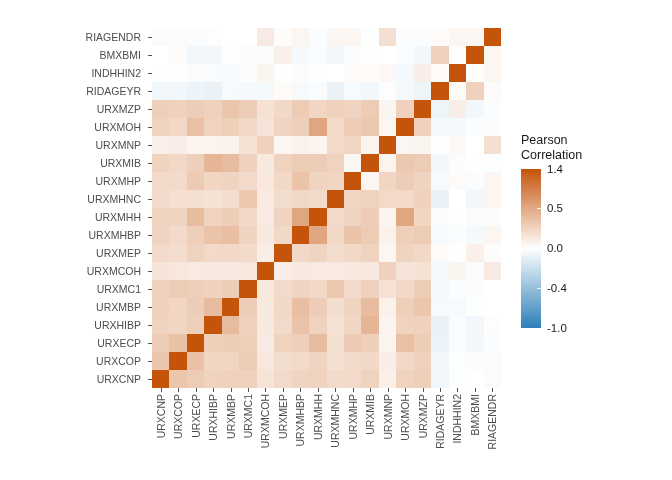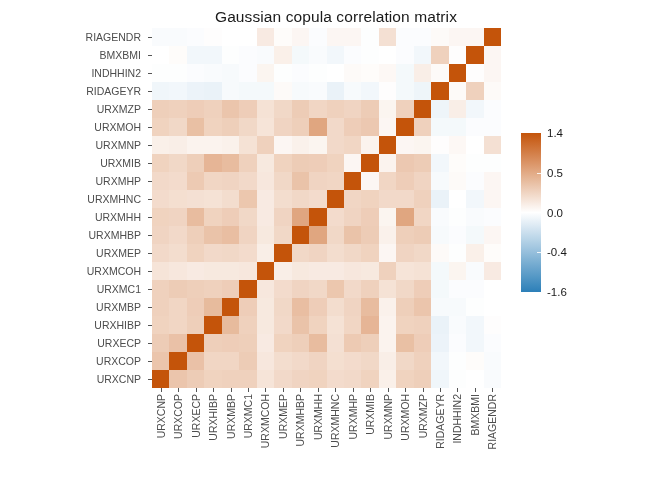--- a/index.html
+++ b/index.html
@@ -189,21 +189,20 @@
     color: #1a1a1a;
     transform: translateY(-50%);
     white-space: nowrap;
   }
 </style>
 </head>
 <body>
 
 <div id="plot-root">
 
-  <div id="chart-title">Gaussian copula correlation matrix</div>
 
   <div id="y-axis">
       <div class="y-label">RIAGENDR</div>
       <div class="y-label">BMXBMI</div>
       <div class="y-label">INDHHIN2</div>
       <div class="y-label">RIDAGEYR</div>
       <div class="y-label">URXMZP</div>
       <div class="y-label">URXMOH</div>
       <div class="y-label">URXMNP</div>
       <div class="y-label">URXMIB</div>
@@ -727,29 +726,31 @@
       </div>
       <div class="x-label-slot">
         <div class="x-label">BMXBMI</div>
       </div>
       <div class="x-label-slot">
         <div class="x-label">RIAGENDR</div>
       </div>
     </div>
 
   <div id="legend">
+    <div id="legend-title">Pearson
+Correlation</div>
     <div id="legend-body">
       <div id="legend-bar">
         <div id="legend-gradient" style="background: linear-gradient(rgb(196, 84, 10) 0%, rgb(202, 101, 35) 5%, rgb(208, 118, 59) 10%, rgb(214, 135, 84) 15%, rgb(220, 152, 108) 20%, rgb(226, 170, 133) 25%, rgb(231, 187, 157) 30%, rgb(237, 204, 182) 35%, rgb(243, 221, 206) 40%, rgb(249, 238, 231) 45%, rgb(255, 255, 255) 50%, rgb(234, 242, 248) 55%, rgb(213, 229, 241) 60%, rgb(192, 217, 234) 65%, rgb(171, 204, 227) 70%, rgb(150, 191, 220) 75%, rgb(128, 178, 212) 80%, rgb(107, 165, 205) 85%, rgb(86, 153, 198) 90%, rgb(65, 140, 191) 95%, rgb(44, 127, 184) 100%);"></div>
       <div class="legend-tickmark" style="top: 39.75px;"></div>
           <div class="legend-tickmark" style="top: 119.25px;"></div>
         </div>
       <div id="legend-labels">
           <div class="legend-label" style="top: 0px;">1.4</div>
           <div class="legend-label" style="top: 39.75px;">0.5</div>
           <div class="legend-label" style="top: 79.5px;">0.0</div>
           <div class="legend-label" style="top: 119.25px;">-0.4</div>
-          <div class="legend-label" style="top: 159px;">-1.6</div>
+          <div class="legend-label" style="top: 159px;">-1.0</div>
         </div>
     </div>
   </div>
 
 </div>
 
 </body></html>

